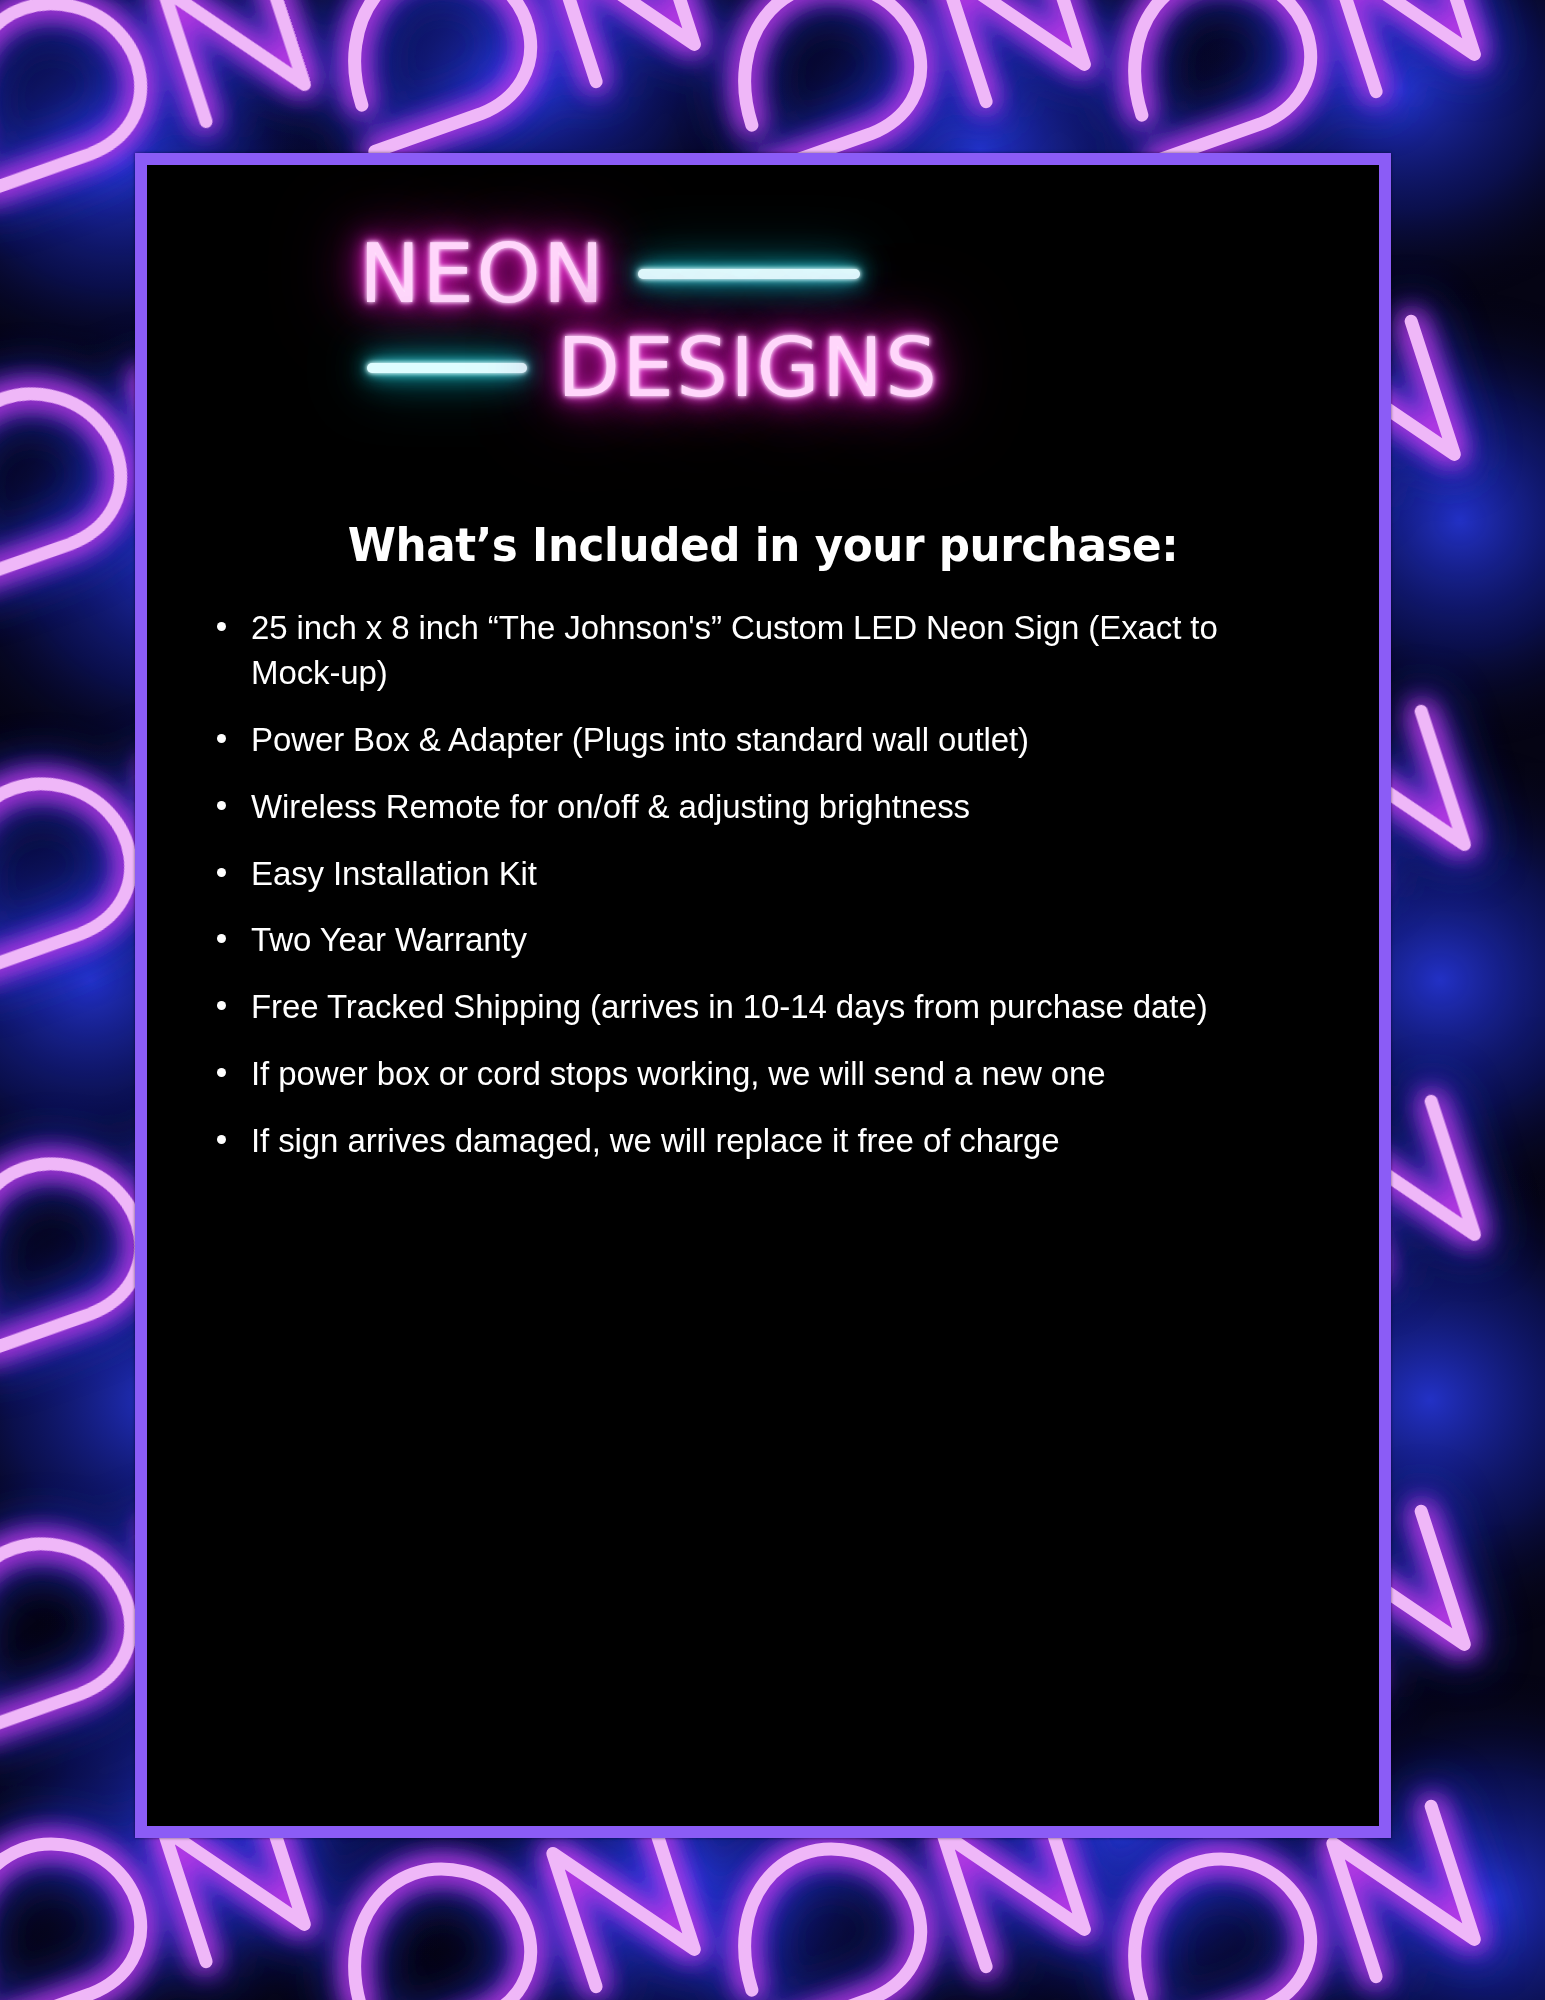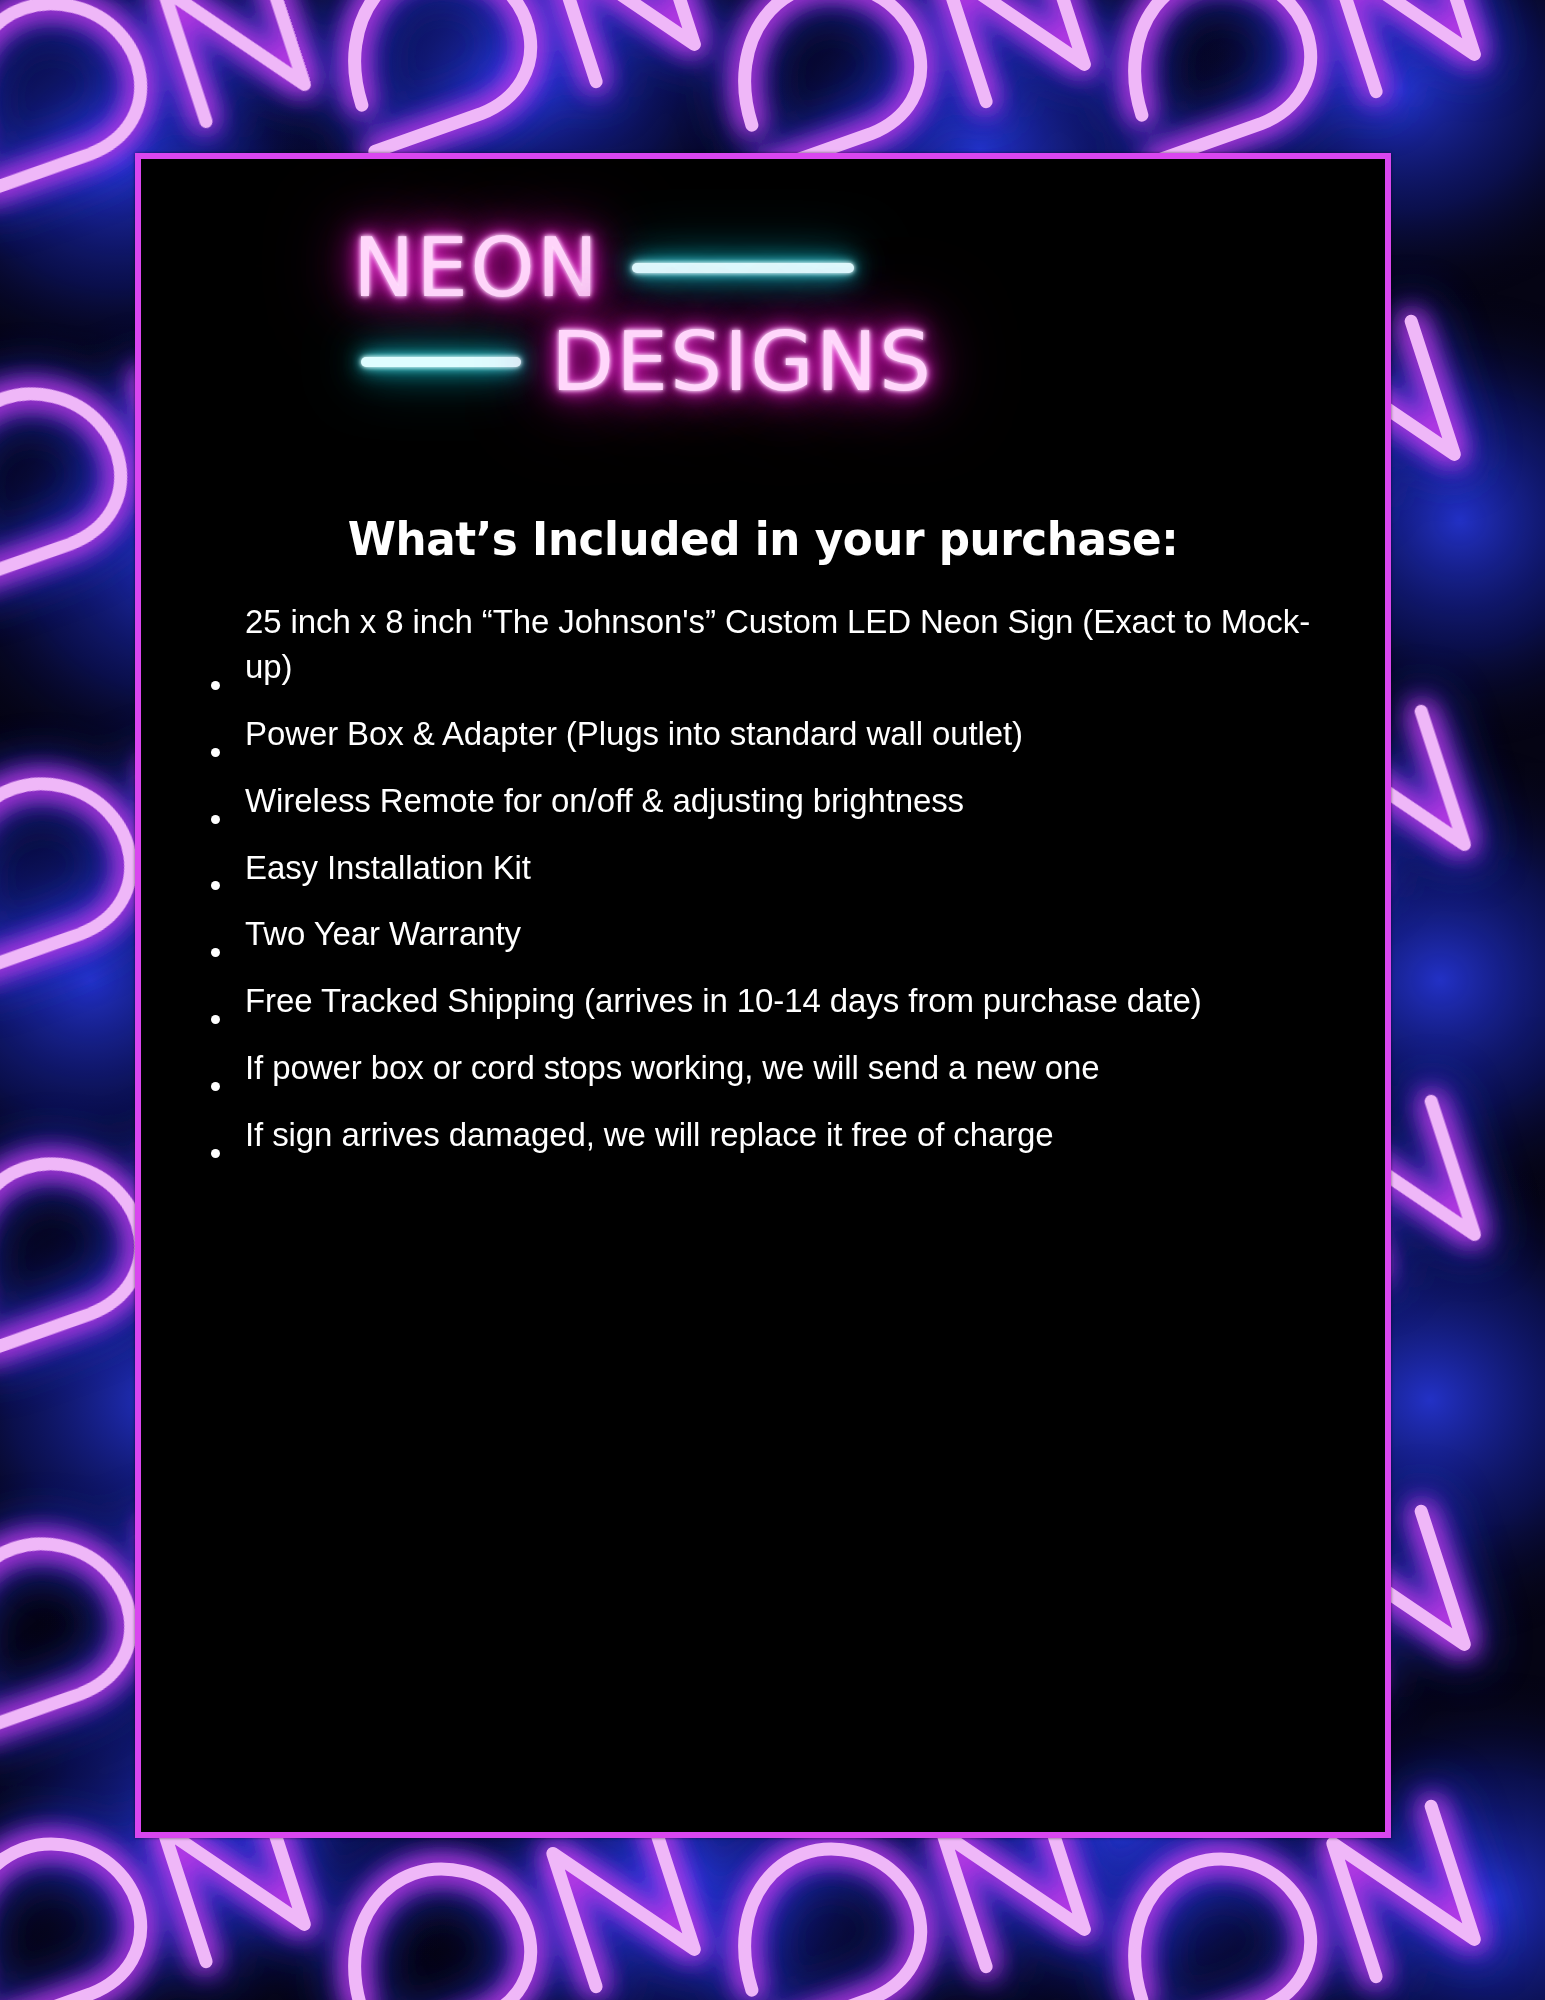--- a/index.html
+++ b/index.html
@@ -38,23 +38,23 @@
     display: block;
   }
 
   
   .card-frame {
     position: absolute;
     left: 135px;
     top: 153px;
     width: 1256px;
     height: 1685px;
-    background: #d946ef;
+    background: #8b5cf6;
     box-sizing: border-box;
-    padding: 6px;
+    padding: 12px;
     box-shadow: 0 0 3px rgba(0,0,0,0.55);
   }
   .card-inner {
     position: relative;
     width: 100%;
     height: 100%;
     background: #000000;
     box-sizing: border-box;
     overflow: hidden;
   }
@@ -122,21 +122,21 @@
 
   
   .bullets {
     list-style: none;
     margin: 34px 0 0 0;
     padding: 0 56px 0 70px;
   }
   .bullet {
     position: relative;
     display: flex;
-    align-items: flex-end;
+    align-items: flex-start;
     margin-bottom: 22px;
     color: #ffffff;
   }
   .bullet-dot {
     flex: 0 0 auto;
     width: 34px;
     padding-top: 16px;
     font-size: 26px;
     line-height: 0;
     color: #ffffff;

